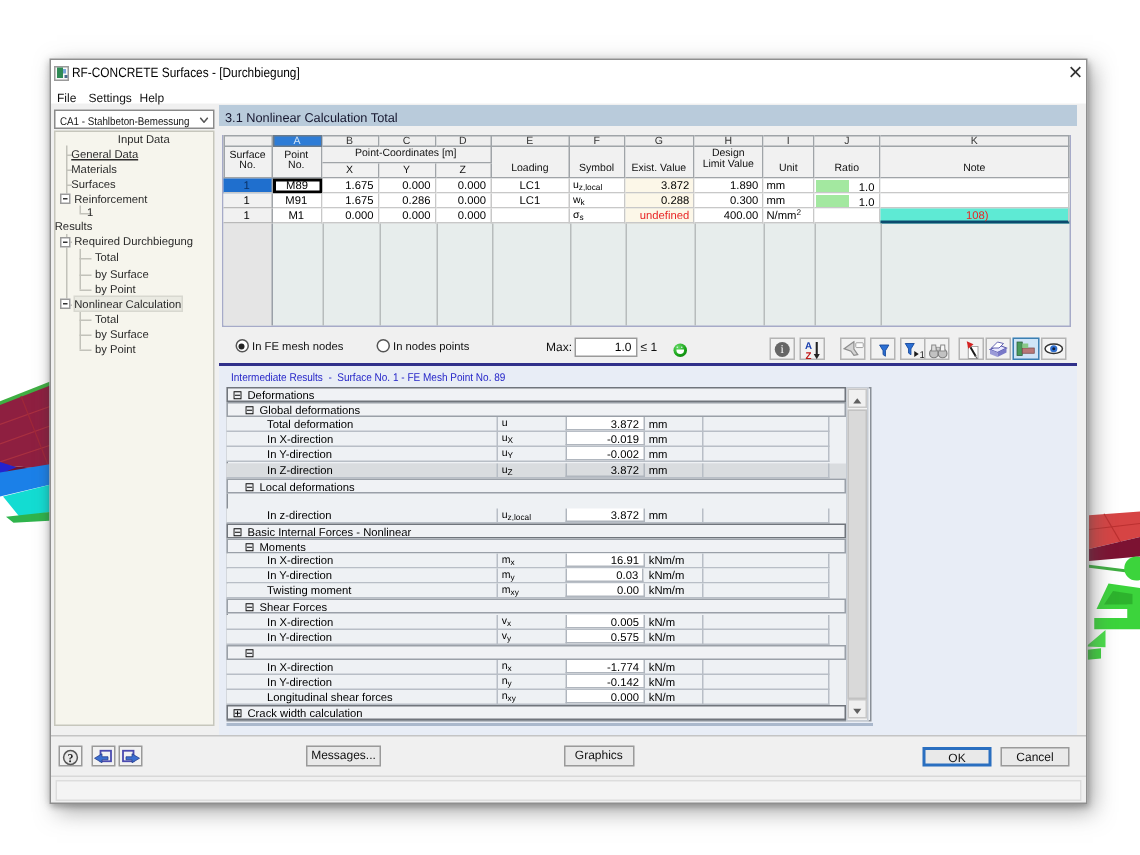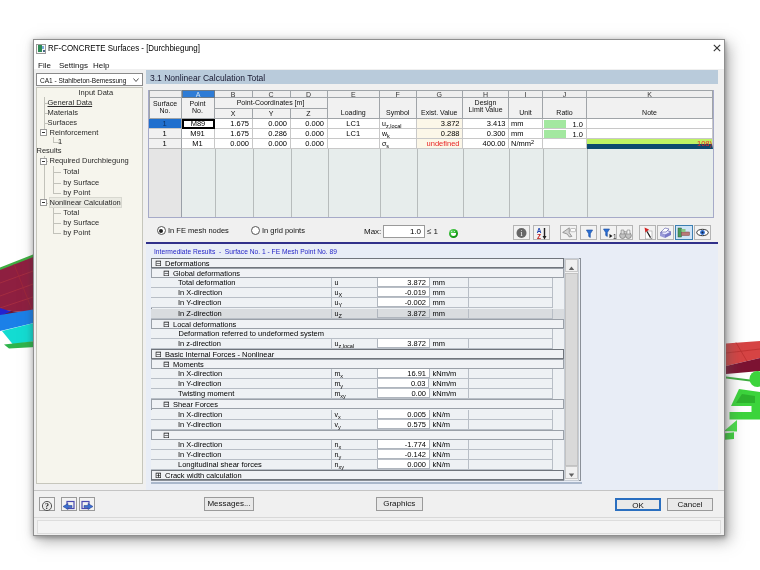--- a/index.html
+++ b/index.html
@@ -149,21 +149,21 @@
       <div style="margin-top:11px">Note</div>
     </div>
 <div class="ab" style="left:114.5px;top:79.0px;width:33px;height:10px;background:#1f6fce;border-bottom:1px solid #c8c8c8;border-right:1px solid #a0a4a8;font-size:7.5px;color:#0a3166;text-align:center;line-height:9px;">1</div>
 <div class="ab" style="left:147.5px;top:79.0px;width:33px;height:10px;background:#fff;border-bottom:1px solid #c8c8c8;border-right:1px solid #c8c8c8;font-size:7.5px;color:#000;text-align:center;line-height:9px;border:2px solid #000;line-height:5.5px;">M89</div>
 <div class="ab" style="left:180.5px;top:79.0px;width:38px;height:10px;background:#fff;border-bottom:1px solid #c8c8c8;border-right:1px solid #c8c8c8;font-size:7.5px;color:#000;text-align:right;padding-right:2.5px;line-height:9px;">1.675</div>
 <div class="ab" style="left:218.5px;top:79.0px;width:38px;height:10px;background:#fff;border-bottom:1px solid #c8c8c8;border-right:1px solid #c8c8c8;font-size:7.5px;color:#000;text-align:right;padding-right:2.5px;line-height:9px;">0.000</div>
 <div class="ab" style="left:256.5px;top:79.0px;width:37px;height:10px;background:#fff;border-bottom:1px solid #c8c8c8;border-right:1px solid #c8c8c8;font-size:7.5px;color:#000;text-align:right;padding-right:2.5px;line-height:9px;">0.000</div>
 <div class="ab" style="left:293.5px;top:79.0px;width:52.5px;height:10px;background:#fff;border-bottom:1px solid #c8c8c8;border-right:1px solid #c8c8c8;font-size:7.5px;color:#000;text-align:center;line-height:9px;">LC1</div>
 <div class="ab" style="left:346.0px;top:79.0px;width:36.5px;height:10px;background:#fff;border-bottom:1px solid #c8c8c8;border-right:1px solid #c8c8c8;font-size:7.5px;color:#000;text-align:left;padding-left:2px;line-height:9px;font-size:7px;">u<sub>z,local</sub></div>
 <div class="ab" style="left:382.5px;top:79.0px;width:46.5px;height:10px;background:#fcf7e8;border-bottom:1px solid #c8c8c8;border-right:1px solid #c8c8c8;font-size:7.5px;color:#000;text-align:right;padding-right:2.5px;line-height:9px;">3.872</div>
-<div class="ab" style="left:429.0px;top:79.0px;width:46.0px;height:10px;background:#fff;border-bottom:1px solid #c8c8c8;border-right:1px solid #c8c8c8;font-size:7.5px;color:#000;text-align:right;padding-right:2.5px;line-height:9px;">3.413</div>
+<div class="ab" style="left:429.0px;top:79.0px;width:46.0px;height:10px;background:#fff;border-bottom:1px solid #c8c8c8;border-right:1px solid #c8c8c8;font-size:7.5px;color:#000;text-align:right;padding-right:2.5px;line-height:9px;">1.890</div>
 <div class="ab" style="left:475.0px;top:79.0px;width:34.0px;height:10px;background:#fff;border-bottom:1px solid #c8c8c8;border-right:1px solid #c8c8c8;font-size:7.5px;color:#000;text-align:left;padding-left:2px;line-height:9px;">mm</div>
 <div class="ab" style="left:509.0px;top:79.0px;width:44px;height:10px;background:#fff;border-bottom:1px solid #c8c8c8;border-right:1px solid #c8c8c8;">
       <div class="ab" style="left:0.5px;top:0.5px;width:22px;height:8px;background:#a3e8a0;"></div>
       <div class="t" style="right:3px;top:1px;font-size:7.5px;">1.0</div>
     </div>
 <div class="ab" style="left:553.0px;top:79.0px;width:126.0px;height:10px;background:#fff;border-bottom:1px solid #c8c8c8;border-right:1px solid #c8c8c8;font-size:7.5px;color:#000;text-align:left;padding-left:2px;line-height:9px;padding-left:4px;"></div>
 <div class="ab" style="left:114.5px;top:89.0px;width:33px;height:10px;background:#f1f1f1;border-bottom:1px solid #b8b8b8;border-right:1px solid #a0a4a8;font-size:7.5px;color:#000;text-align:center;line-height:9px;">1</div>
 <div class="ab" style="left:147.5px;top:89.0px;width:33px;height:10px;background:#fff;border-bottom:1px solid #c8c8c8;border-right:1px solid #c8c8c8;font-size:7.5px;color:#000;text-align:center;line-height:9px;">M91</div>
 <div class="ab" style="left:180.5px;top:89.0px;width:38px;height:10px;background:#fff;border-bottom:1px solid #c8c8c8;border-right:1px solid #c8c8c8;font-size:7.5px;color:#000;text-align:right;padding-right:2.5px;line-height:9px;">1.675</div>
 <div class="ab" style="left:218.5px;top:89.0px;width:38px;height:10px;background:#fff;border-bottom:1px solid #c8c8c8;border-right:1px solid #c8c8c8;font-size:7.5px;color:#000;text-align:right;padding-right:2.5px;line-height:9px;">0.286</div>
@@ -182,37 +182,37 @@
 <div class="ab" style="left:147.5px;top:99.0px;width:33px;height:10px;background:#fff;border-bottom:1px solid #c8c8c8;border-right:1px solid #c8c8c8;font-size:7.5px;color:#000;text-align:center;line-height:9px;">M1</div>
 <div class="ab" style="left:180.5px;top:99.0px;width:38px;height:10px;background:#fff;border-bottom:1px solid #c8c8c8;border-right:1px solid #c8c8c8;font-size:7.5px;color:#000;text-align:right;padding-right:2.5px;line-height:9px;">0.000</div>
 <div class="ab" style="left:218.5px;top:99.0px;width:38px;height:10px;background:#fff;border-bottom:1px solid #c8c8c8;border-right:1px solid #c8c8c8;font-size:7.5px;color:#000;text-align:right;padding-right:2.5px;line-height:9px;">0.000</div>
 <div class="ab" style="left:256.5px;top:99.0px;width:37px;height:10px;background:#fff;border-bottom:1px solid #c8c8c8;border-right:1px solid #c8c8c8;font-size:7.5px;color:#000;text-align:right;padding-right:2.5px;line-height:9px;">0.000</div>
 <div class="ab" style="left:293.5px;top:99.0px;width:52.5px;height:10px;background:#fff;border-bottom:1px solid #c8c8c8;border-right:1px solid #c8c8c8;font-size:7.5px;color:#000;text-align:center;line-height:9px;"></div>
 <div class="ab" style="left:346.0px;top:99.0px;width:36.5px;height:10px;background:#fff;border-bottom:1px solid #c8c8c8;border-right:1px solid #c8c8c8;font-size:7.5px;color:#000;text-align:left;padding-left:2px;line-height:9px;font-size:7px;">σ<sub>s</sub></div>
 <div class="ab" style="left:382.5px;top:99.0px;width:46.5px;height:10px;background:#fcf7e8;border-bottom:1px solid #c8c8c8;border-right:1px solid #c8c8c8;font-size:7.5px;color:#000;text-align:right;padding-right:2.5px;line-height:9px;"><span style="color:#e82525">undefined</span></div>
 <div class="ab" style="left:429.0px;top:99.0px;width:46.0px;height:10px;background:#fff;border-bottom:1px solid #c8c8c8;border-right:1px solid #c8c8c8;font-size:7.5px;color:#000;text-align:right;padding-right:2.5px;line-height:9px;">400.00</div>
 <div class="ab" style="left:475.0px;top:99.0px;width:34.0px;height:10px;background:#fff;border-bottom:1px solid #c8c8c8;border-right:1px solid #c8c8c8;font-size:7.5px;color:#000;text-align:left;padding-left:2px;line-height:9px;">N/mm<sup>2</sup></div>
 <div class="ab" style="left:509.0px;top:99.0px;width:44.0px;height:10px;background:#fff;border-bottom:1px solid #c8c8c8;border-right:1px solid #c8c8c8;font-size:7.5px;color:#000;text-align:right;padding-right:2.5px;line-height:9px;"></div>
-<div class="ab" style="left:553.0px;top:99.0px;width:126.0px;height:10px;background:#bef264;border-bottom:5px solid #0c4a6e;border-right:1px solid #c8c8c8;font-size:7.5px;color:#000;text-align:right;padding-left:2px;line-height:9px;padding-left:4px;"><span style="color:#e82525">108)</span></div>
+<div class="ab" style="left:553.0px;top:99.0px;width:126.0px;height:10px;background:#5eead4;border-bottom:2px solid #0c4a6e;border-right:1px solid #c8c8c8;font-size:7.5px;color:#000;text-align:center;padding-left:2px;line-height:9px;padding-left:4px;"><span style="color:#e82525">108)</span></div>
 <div class="ab" style="left:114.5px;top:109.0px;width:33px;height:68px;background:#e5e5e5;border-right:1px solid #9aa0a8;"></div>
 <div class="ab" style="left:180.5px;top:109.0px;width:1px;height:68px;background:#b7bcbc;"></div>
 <div class="ab" style="left:218.5px;top:109.0px;width:1px;height:68px;background:#b7bcbc;"></div>
 <div class="ab" style="left:256.5px;top:109.0px;width:1px;height:68px;background:#b7bcbc;"></div>
 <div class="ab" style="left:293.5px;top:109.0px;width:1px;height:68px;background:#b7bcbc;"></div>
 <div class="ab" style="left:346.0px;top:109.0px;width:1px;height:68px;background:#b7bcbc;"></div>
 <div class="ab" style="left:382.5px;top:109.0px;width:1px;height:68px;background:#b7bcbc;"></div>
 <div class="ab" style="left:429.0px;top:109.0px;width:1px;height:68px;background:#b7bcbc;"></div>
 <div class="ab" style="left:475.0px;top:109.0px;width:1px;height:68px;background:#b7bcbc;"></div>
 <div class="ab" style="left:509.0px;top:109.0px;width:1px;height:68px;background:#b7bcbc;"></div>
 <div class="ab" style="left:553.0px;top:109.0px;width:1px;height:68px;background:#b7bcbc;"></div>
 <div class="ab" style="left:122.5px;top:186px;width:9px;height:9px;border-radius:50%;background:#fff;border:1px solid #555;"></div>
 <div class="ab" style="left:125px;top:188.5px;width:4px;height:4px;border-radius:50%;background:#222;"></div>
 <div class="t" style="left:134px;top:186px;font-size:7.5px;color:#111;">In FE mesh nodes</div>
 <div class="ab" style="left:216.5px;top:186px;width:9px;height:9px;border-radius:50%;background:#fff;border:1px solid #555;"></div>
-<div class="t" style="left:228px;top:186px;font-size:7.5px;color:#111;">In grid points</div>
+<div class="t" style="left:228px;top:186px;font-size:7.5px;color:#111;">In nodes points</div>
 <div class="t" style="left:330px;top:186.5px;font-size:8px;color:#111;">Max:</div>
 <div class="ab" style="left:349px;top:184.5px;width:41.5px;height:13px;background:#fff;border:1px solid #9a9a9a;"></div>
 <div class="t" style="left:349px;top:187px;width:38px;text-align:right;font-size:8px;">1.0</div>
 <div class="t" style="left:393px;top:186.5px;font-size:8px;color:#111;">≤ 1</div>
 <div class="ab" style="left:415px;top:188.5px;width:9px;height:9px;border-radius:50%;background:radial-gradient(circle at 3px 2.5px,#66dd66,#16a016 60%,#0b6b0b);">
 <div class="ab" style="left:2px;top:4.8px;width:5px;height:2.6px;background:#fff;border-radius:0 0 2.5px 2.5px;"></div>
 <div class="ab" style="left:2px;top:2px;width:1.3px;height:1.3px;background:#e8e8ff;border-radius:50%;"></div>
 <div class="ab" style="left:5.2px;top:2px;width:1.3px;height:1.3px;background:#e8e8ff;border-radius:50%;"></div>
 </div>
 <div class="ab" style="left:478.5px;top:184.5px;width:17px;height:15px;background:#f2f2f2;border:1px solid #b4b4b4;"><svg width="15" height="14" viewBox="0 0 15 14">
@@ -310,23 +310,20 @@
       <span style="position:absolute;left:183.5px;font-size:7px;">u<sub>Z</sub></span>
       <span class="ab" style="left:226px;top:0;width:52.5px;height:9.1px;background:#d9dcdf;border:1px solid #b0b6be;border-top:none;text-align:right;padding-right:2.5px;">3.872</span>
       <span style="position:absolute;left:281.5px;">mm</span>
       <span class="ab" style="left:180px;top:0;width:1px;height:10.1px;background:#b8bec6;"></span>
       <span class="ab" style="left:316.5px;top:0;width:1px;height:10.1px;background:#b8bec6;"></span>
     </div>
 <div class="ab" style="left:117.0px;top:278.6px;width:412.5px;height:10.1px;background:#f0f2f5;border:1px solid #9aa0a8;font-size:7.5px;line-height:9.1px;color:#000;">
       <span style="position:absolute;left:11px;top:0;font-size:8px;">⊟</span>
       <span style="position:absolute;left:21px;">Local deformations</span>
     </div>
-<div class="ab" style="left:117.0px;top:288.7px;width:401.5px;height:10.1px;background:#eef1f4;border-bottom:1px solid #b8bec6;border-right:1px solid #b8bec6;font-size:7.5px;line-height:10.1px;color:#000;">
-      <span style="position:absolute;left:27.5px;">Deformation referred to undeformed system</span>
-    </div>
 <div class="ab" style="left:117.0px;top:298.8px;width:401.5px;height:10.1px;background:#eef1f4;border-bottom:1px solid #b8bec6;border-right:1px solid #b8bec6;font-size:7.5px;line-height:10.1px;color:#000;">
       <span style="position:absolute;left:27px;">In z-direction</span>
       <span style="position:absolute;left:183.5px;font-size:7px;">u<sub>z,local</sub></span>
       <span class="ab" style="left:226px;top:0;width:52.5px;height:9.1px;background:#fff;border:1px solid #b0b6be;border-top:none;text-align:right;padding-right:2.5px;">3.872</span>
       <span style="position:absolute;left:281.5px;">mm</span>
       <span class="ab" style="left:180px;top:0;width:1px;height:10.1px;background:#b8bec6;"></span>
       <span class="ab" style="left:316.5px;top:0;width:1px;height:10.1px;background:#b8bec6;"></span>
     </div>
 <div class="ab" style="left:117.0px;top:308.9px;width:412.5px;height:10.1px;background:#f0f2f5;border:1px solid #70757c;font-size:7.5px;line-height:9.1px;color:#000;">
       <span style="position:absolute;left:3px;top:0;font-size:8px;">⊟</span>

